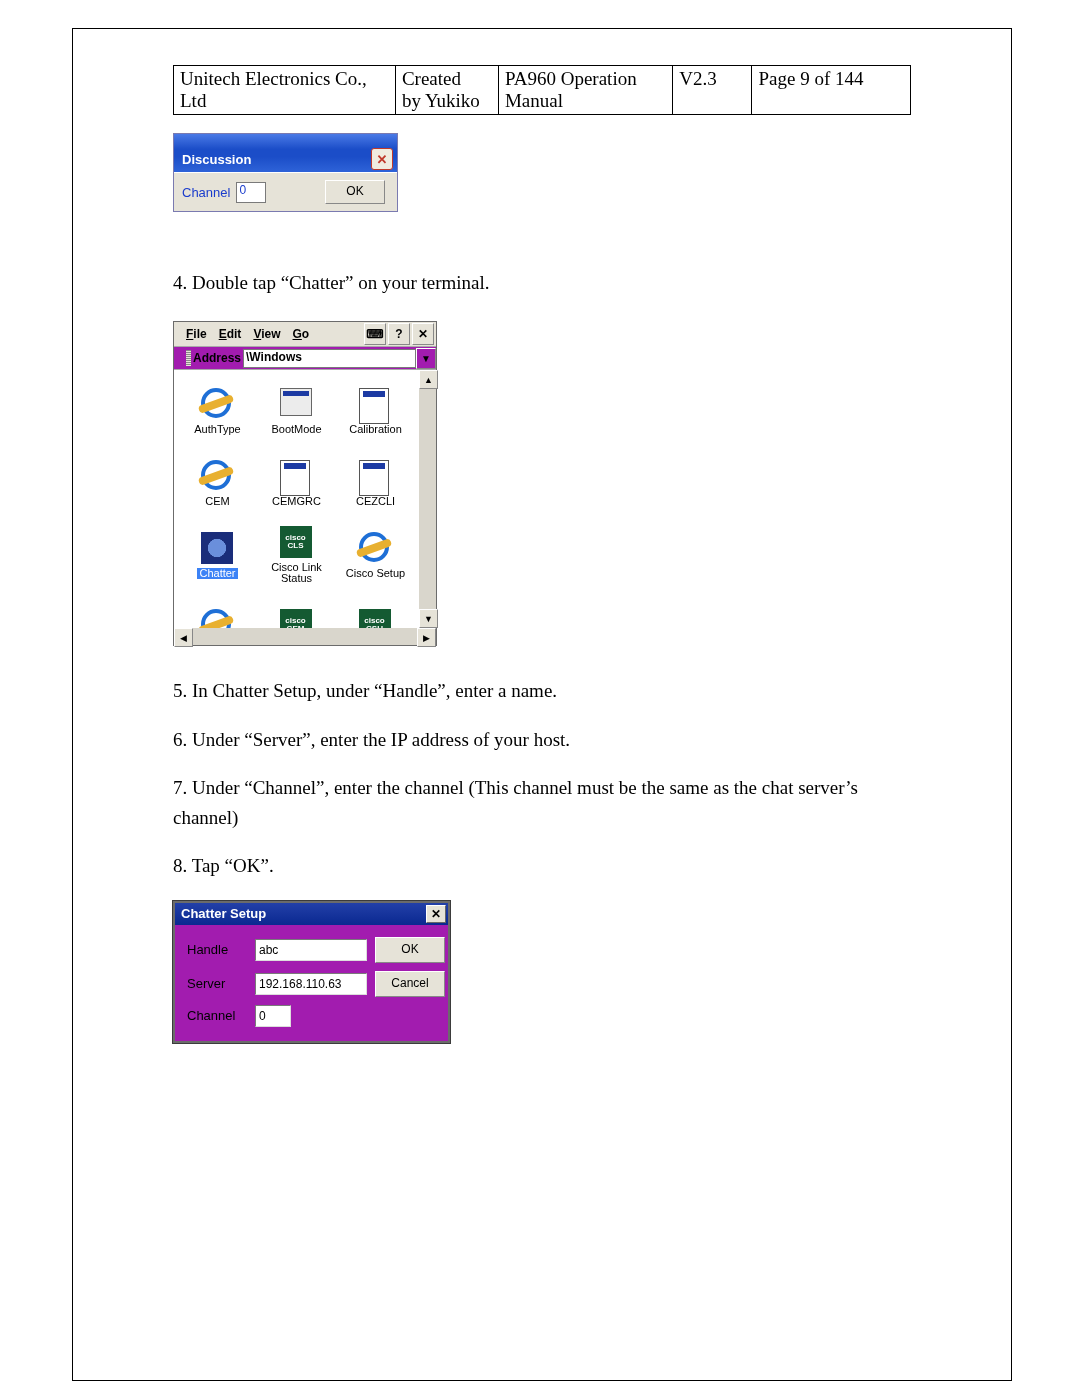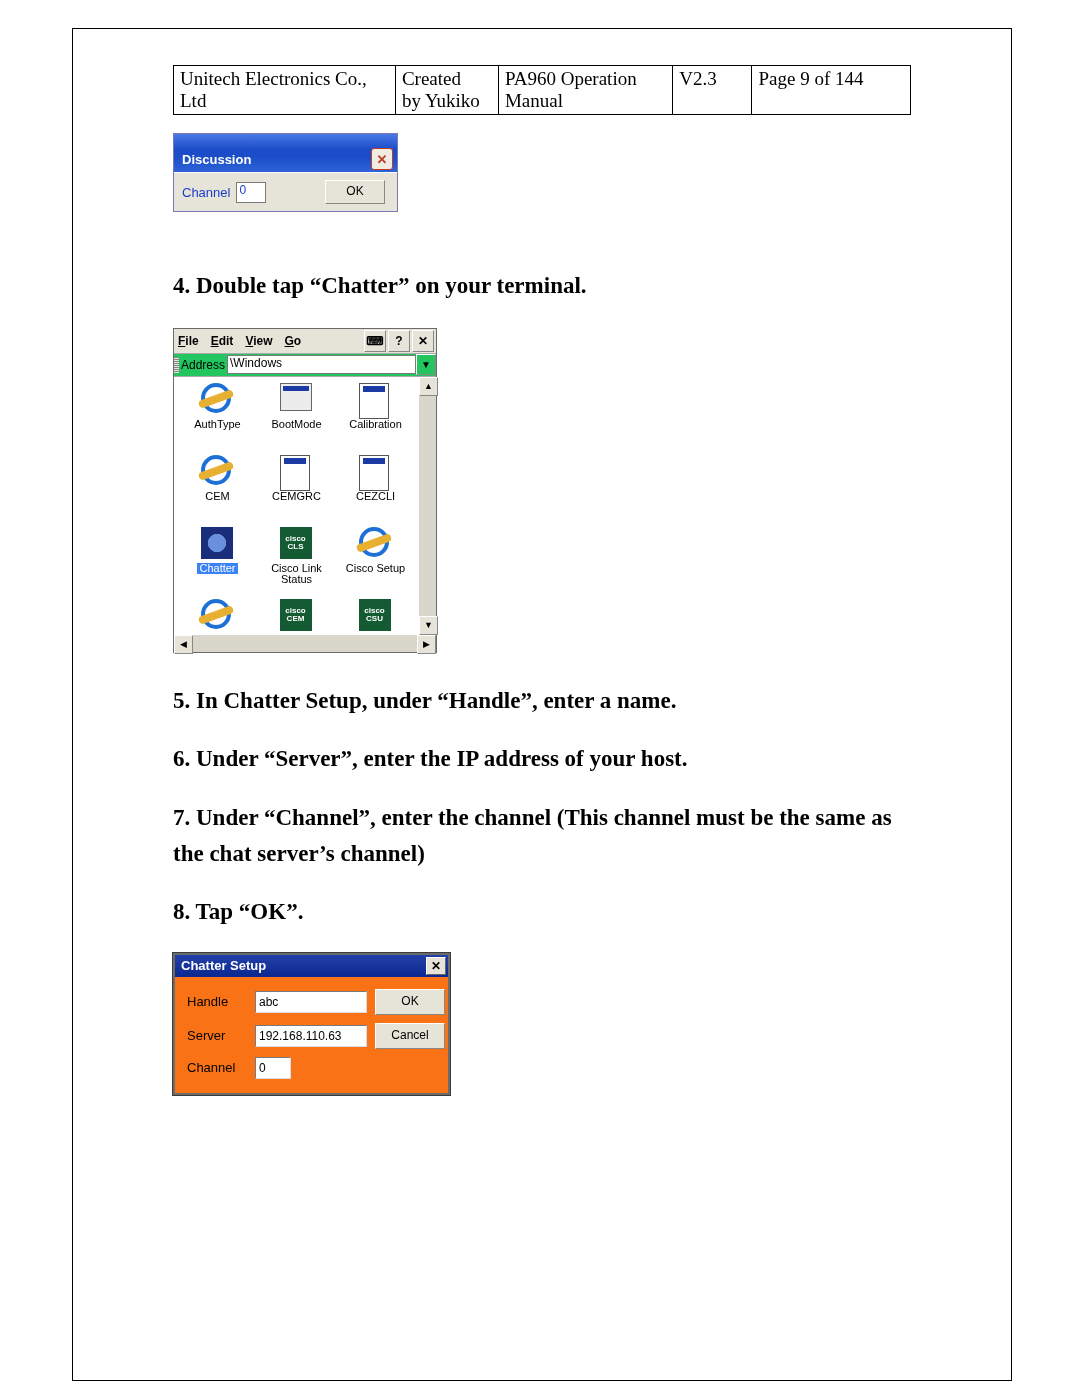--- a/index.html
+++ b/index.html
@@ -32,23 +32,22 @@
     padding: 2px 6px;
     vertical-align: top;
   }
   .hdr-c1 { width: 28%; }
   .hdr-c2 { width: 13%; }
   .hdr-c3 { width: 22%; }
   .hdr-c4 { width: 10%; }
   .hdr-c5 { width: 20%; }
 
   .body-text {
-    font-size: 23px;
+    font-size: 19px;
     line-height: 1.55;
-    font-weight: bold;
   }
 
   
   .discussion-dlg {
     width: 223px;
     margin-top: 18px;
     border: 1px solid #7a7ab0;
     font-family: Tahoma, Arial, sans-serif;
     font-size: 13px;
   }
@@ -117,21 +116,21 @@
     border: 1px solid #6b6b6b;
     background: #e6e3d8;
     box-shadow: 0 0 0 2px #bcbcbc inset;
   }
   .exp-menubar {
     height: 24px;
     display: flex;
     align-items: center;
     background: #e6e3d8;
     border-bottom: 1px solid #aaa;
-    padding-left: 4px;
+    padding-left: 12px;
   }
   .exp-menubar .menu-item {
     margin-right: 12px;
     color: #000;
   }
   .exp-menubar .menu-item .ul { text-decoration: underline; }
   .exp-menubar .menu-item.bold { font-weight: bold; }
   .exp-menubar .spacer { flex: 1; }
   .exp-menubar .tool-btn {
     width: 20px;
@@ -144,23 +143,24 @@
     align-items: center;
     justify-content: center;
     font-size: 12px;
     font-weight: bold;
   }
   .exp-menubar .close-btn { color: #000; }
   .exp-addrbar {
     height: 22px;
     display: flex;
     align-items: center;
-    background: #22c55e;
+    background: #a21caf;
     border-bottom: 1px solid #aaa;
-    padding-left: 0;
+    padding-left: 12px;
+    font-weight: bold;
   }
   .exp-addrbar .grip {
     width: 5px;
     height: 16px;
     background: repeating-linear-gradient(#888 0 1px, #e6e3d8 1px 2px);
     margin-right: 2px;
   }
   .exp-addrbar .addr-lbl { margin-right: 2px; }
   .exp-addrbar .addr-input {
     flex: 1;
@@ -193,21 +193,21 @@
     padding: 6px 4px 0 4px;
     display: grid;
     grid-template-columns: repeat(3, 1fr);
     grid-auto-rows: 70px;
     row-gap: 2px;
   }
   .exp-icon-cell {
     display: flex;
     flex-direction: column;
     align-items: center;
-    justify-content: flex-start;
+    justify-content: center;
     font-size: 11px;
     text-align: center;
     line-height: 1.05;
   }
   .exp-icon-cell .ico {
     width: 34px;
     height: 34px;
     margin-bottom: 2px;
   }
   .exp-icon-cell .label { max-width: 72px; }
@@ -290,21 +290,21 @@
   }
   .bootmode-icon::after{
     content:"";position:absolute;left:2px;right:2px;top:2px;height:5px;background:#1c3aa3;
   }
 
   
   .chatter-dlg {
     width: 273px;
     margin-top: 20px;
     border: 2px solid #6b6b6b;
-    background: #f97316;
+    background: #a21caf;
     font-family: Tahoma, Arial, sans-serif;
     font-size: 13px;
     box-shadow: 0 0 0 1px #3b3b3b;
   }
   .chat-titlebar {
     height: 22px;
     background: linear-gradient(#2340a8, #0a2890);
     color: #fff;
     font-weight: bold;
     display: flex;

